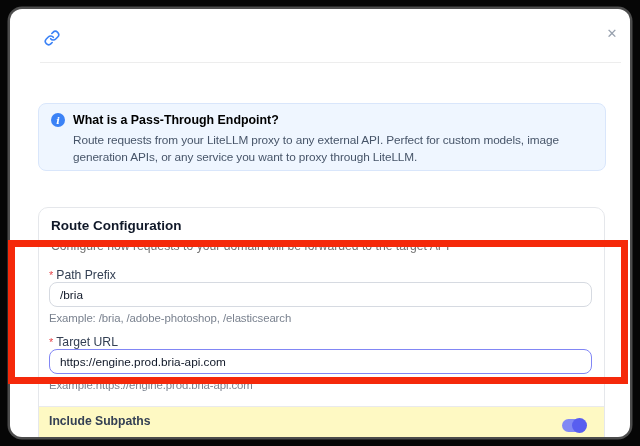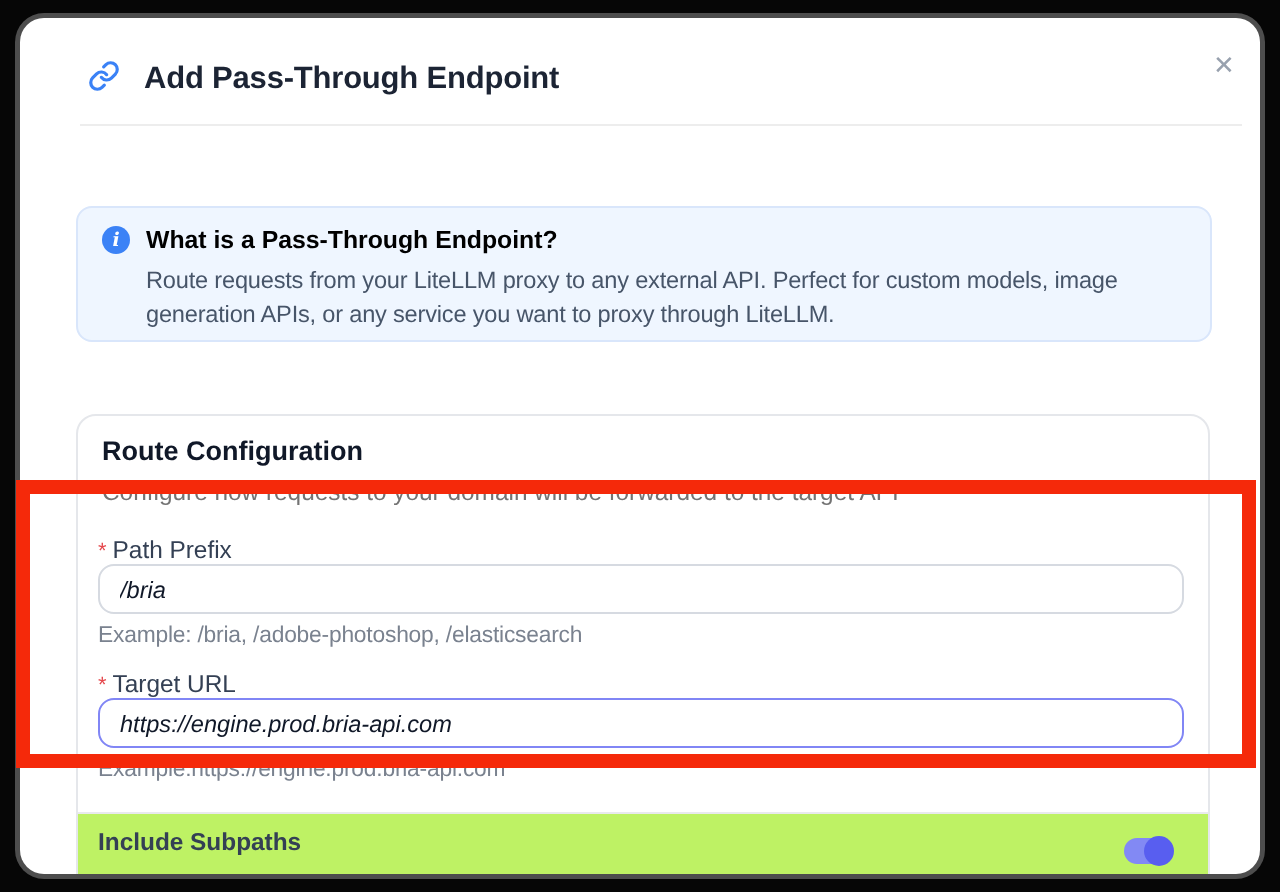--- a/index.html
+++ b/index.html
@@ -57,36 +57,36 @@
   }
   .card-heading { position:absolute; left:12px; top:10px; font-size:13.5px; font-weight:700; color:#101828; }
   .card-subheading { position:absolute; left:12px; top:31px; font-size:12.2px; color:#737373; }
 
   .field-label { position:absolute; left:10px; font-size:12.2px; font-weight:400; color:#344054; }
   .required-mark { color:#e5484d; margin-right:3px; font-size:11px; }
   .text-input {
     position:absolute; left:10px; width:543px; height:25px;
     border:1px solid #d6dae1; border-radius:8px; background:#fff;
     font-family:"Liberation Sans", sans-serif;
-    font-size:11.8px; color:#101828; padding:0 10px; outline:none;font-style:italic;
+    font-size:11.8px; color:#101828; padding:0 10px; outline:none;
   }
   .text-input.focused { border:1.5px solid #8186f5; }
   .field-helper { position:absolute; left:10px; font-size:11.4px; color:#7a828f; letter-spacing:-0.1px; }
 
   .label-path   { top:60px; }
   .input-path   { top:74px; }
   .helper-path  { top:104px; }
   .label-target { top:127px; }
   .input-target { top:141px; }
   .helper-target{ top:171px; }
 
   
   .subpath-row {
     position:absolute; left:0; right:0; top:198px; bottom:0;
-    border-top:1px solid #e9eaec; background:#bef264;
+    border-top:1px solid #e9eaec; background:#fef9c3;
   }
   .subpath-label { position:absolute; left:10px; top:7px; font-size:12.2px; font-weight:600; color:#344054; }
   .subpath-desc  { position:absolute; left:10px; top:22px; font-size:11.7px; color:#667085; }
   .toggle {
     position:absolute; right:18px; top:12px; width:24px; height:13px;
     border-radius:7px; background:#8289f4; cursor:pointer;
   }
   .toggle-knob {
     position:absolute; right:-1px; top:-1px; width:15px; height:15px;
     border-radius:50%; background:#585ef0;
@@ -103,21 +103,20 @@
 
 <div class="window">
 
   <div class="modal-header">
     <span class="link-icon">
       <svg viewBox="0 0 24 24" fill="none" stroke="#3b82f6" stroke-width="2.4" stroke-linecap="round" stroke-linejoin="round">
         <path d="M10 13a5 5 0 0 0 7.54.54l3-3a5 5 0 0 0-7.07-7.07l-1.72 1.71"></path>
         <path d="M14 11a5 5 0 0 0-7.54-.54l-3 3a5 5 0 0 0 7.07 7.07l1.71-1.71"></path>
       </svg>
     </span>
-    <span class="modal-title">Add Pass-Through Endpoint</span>
     <button class="close-btn">✕</button>
     <div class="header-divider"></div>
   </div>
 
   <div class="info-box">
     <span class="info-icon">i</span>
     <div class="info-title">What is a Pass-Through Endpoint?</div>
     <div class="info-body">Route requests from your LiteLLM proxy to any external API. Perfect for custom models, image generation APIs, or any service you want to proxy through LiteLLM.</div>
   </div>
 

